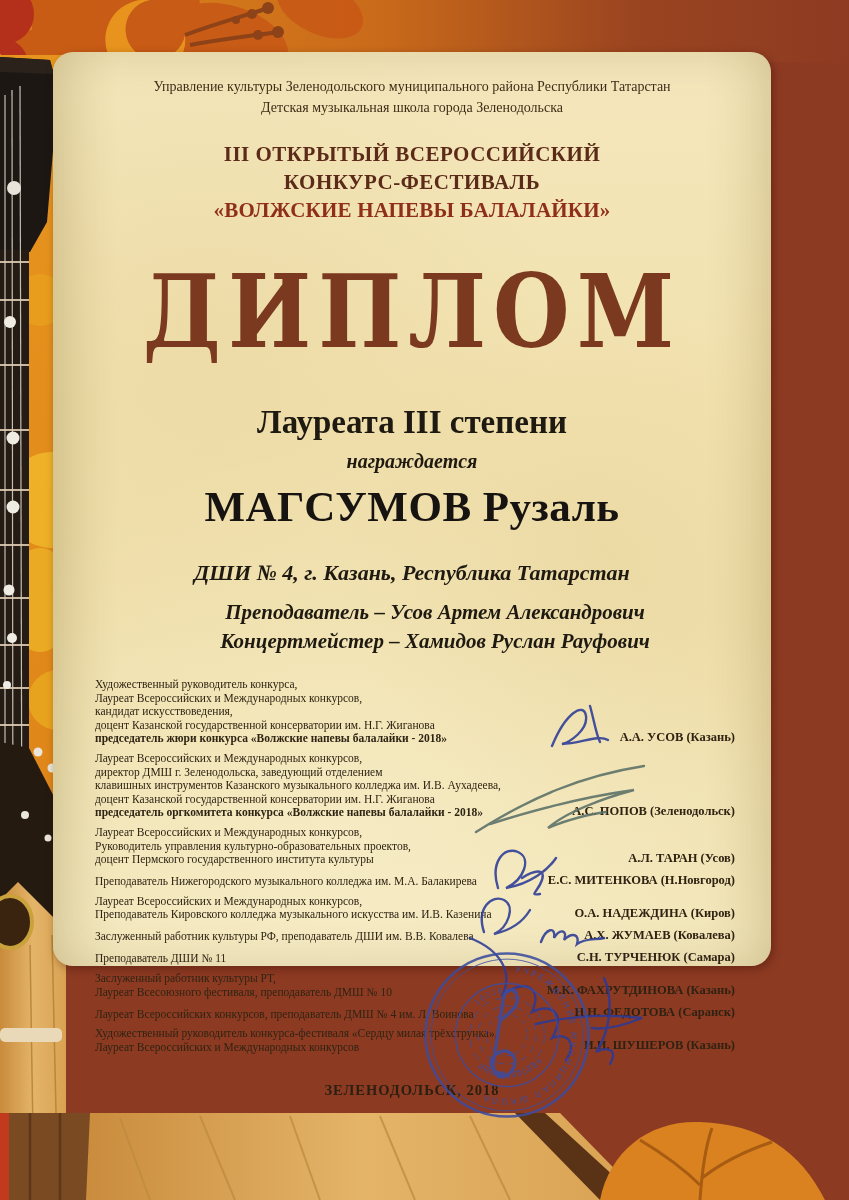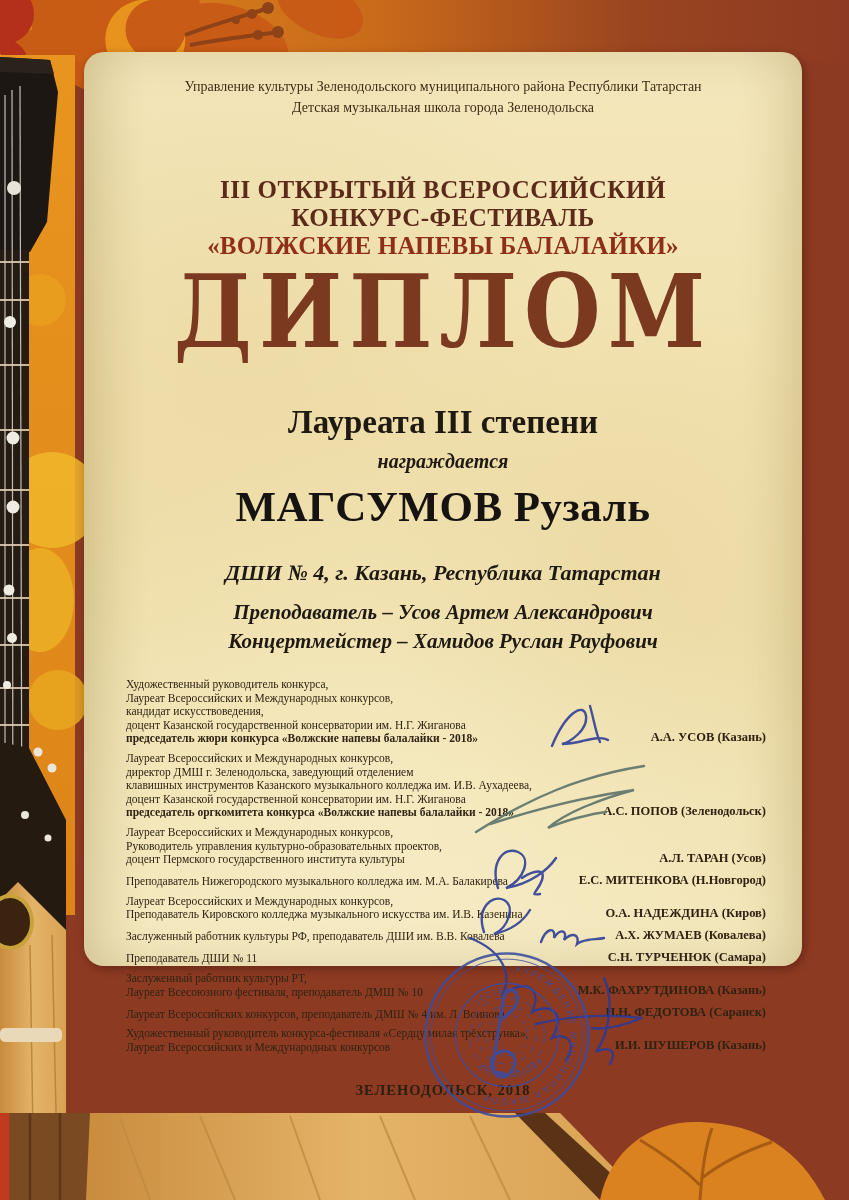--- a/index.html
+++ b/index.html
@@ -4,45 +4,45 @@
 <style>
   html,body{margin:0;padding:0;background:#555;}
   .stage{
     position:relative;width:849px;height:1200px;overflow:hidden;
     background:#8d3a22;
     font-family:"Liberation Serif", serif;
   }
   .bg-svg{position:absolute;left:0;top:0;width:849px;height:1200px;display:block;}
   
   .paper{
-    position:absolute;left:84px;top:52px;width:718px;height:914px;
+    position:absolute;left:53px;top:52px;width:718px;height:914px;
     border-radius:20px;
     background:
       radial-gradient(circle at 22% 30%, rgba(210,180,110,.14), transparent 40%),
       radial-gradient(circle at 75% 55%, rgba(210,180,110,.12), transparent 35%),
       radial-gradient(circle at 40% 85%, rgba(255,250,225,.30), transparent 45%),
       linear-gradient(90deg, rgba(140,120,55,.14), transparent 9%, transparent 91%, rgba(140,120,55,.10)),
       linear-gradient(180deg,#f4e7bc 0%,#f1e1ae 38%,#efdfab 62%,#f3e7bc 100%);
     box-shadow: inset 0 0 46px rgba(120,95,35,.20), 2px 3px 8px rgba(40,10,0,.35);
   }
   .center{position:absolute;left:0;width:100%;text-align:center;}
   .org-lines{top:24px;font-size:14px;line-height:21px;color:#3f2c17;}
-  .titles{top:88px;color:#5b2a18;font-weight:700;font-size:25px;line-height:28px;letter-spacing:.5px;margin-top:36px;}
+  .titles{top:88px;color:#5b2a18;font-weight:700;font-size:21px;line-height:28px;letter-spacing:.5px;}
   .title-red{color:#8f2e19;letter-spacing:.2px;}
   .diplom{
     top:196px;height:122px;
     font-family:"DejaVu Serif", serif;font-weight:700;
     font-size:88px;line-height:112px;color:#7b3a20;letter-spacing:7px;
     transform:scaleY(1.14);transform-origin:top center;
   }
   .degree{top:352px;font-size:33px;font-weight:700;color:#1e1911;}
   .awarded{top:398px;font-size:20px;font-weight:700;font-style:italic;color:#1e1911;}
   .recipient{top:430px;font-size:43px;font-weight:700;color:#171310;letter-spacing:.5px;}
   .school{top:500px;font-size:22px;font-weight:700;font-style:italic;color:#1e1911;margin-top:8px;}
-  .teachers{top:546px;font-size:21px;line-height:29px;font-weight:700;font-style:italic;color:#1e1911;}
+  .teachers{top:546px;font-size:21px;line-height:29px;font-weight:700;font-style:italic;color:#1e1911;padding-left:23px;}
   
   .jury{
     position:absolute;left:42px;right:36px;top:626px;
     display:flex;flex-direction:column;gap:6px;
   }
   .jury-row{display:flex;justify-content:space-between;align-items:flex-end;gap:18px;}
   .jury-desc{font-size:11.5px;line-height:13.6px;color:#2e2413;}
   .desc-line.bold{font-weight:700;}
   .jury-name{font-size:12.5px;font-weight:700;white-space:nowrap;color:#2f2212;padding-bottom:1px;}
   .city-year{top:1030px;font-size:14.5px;font-weight:700;letter-spacing:1px;color:#2a1f10;}

